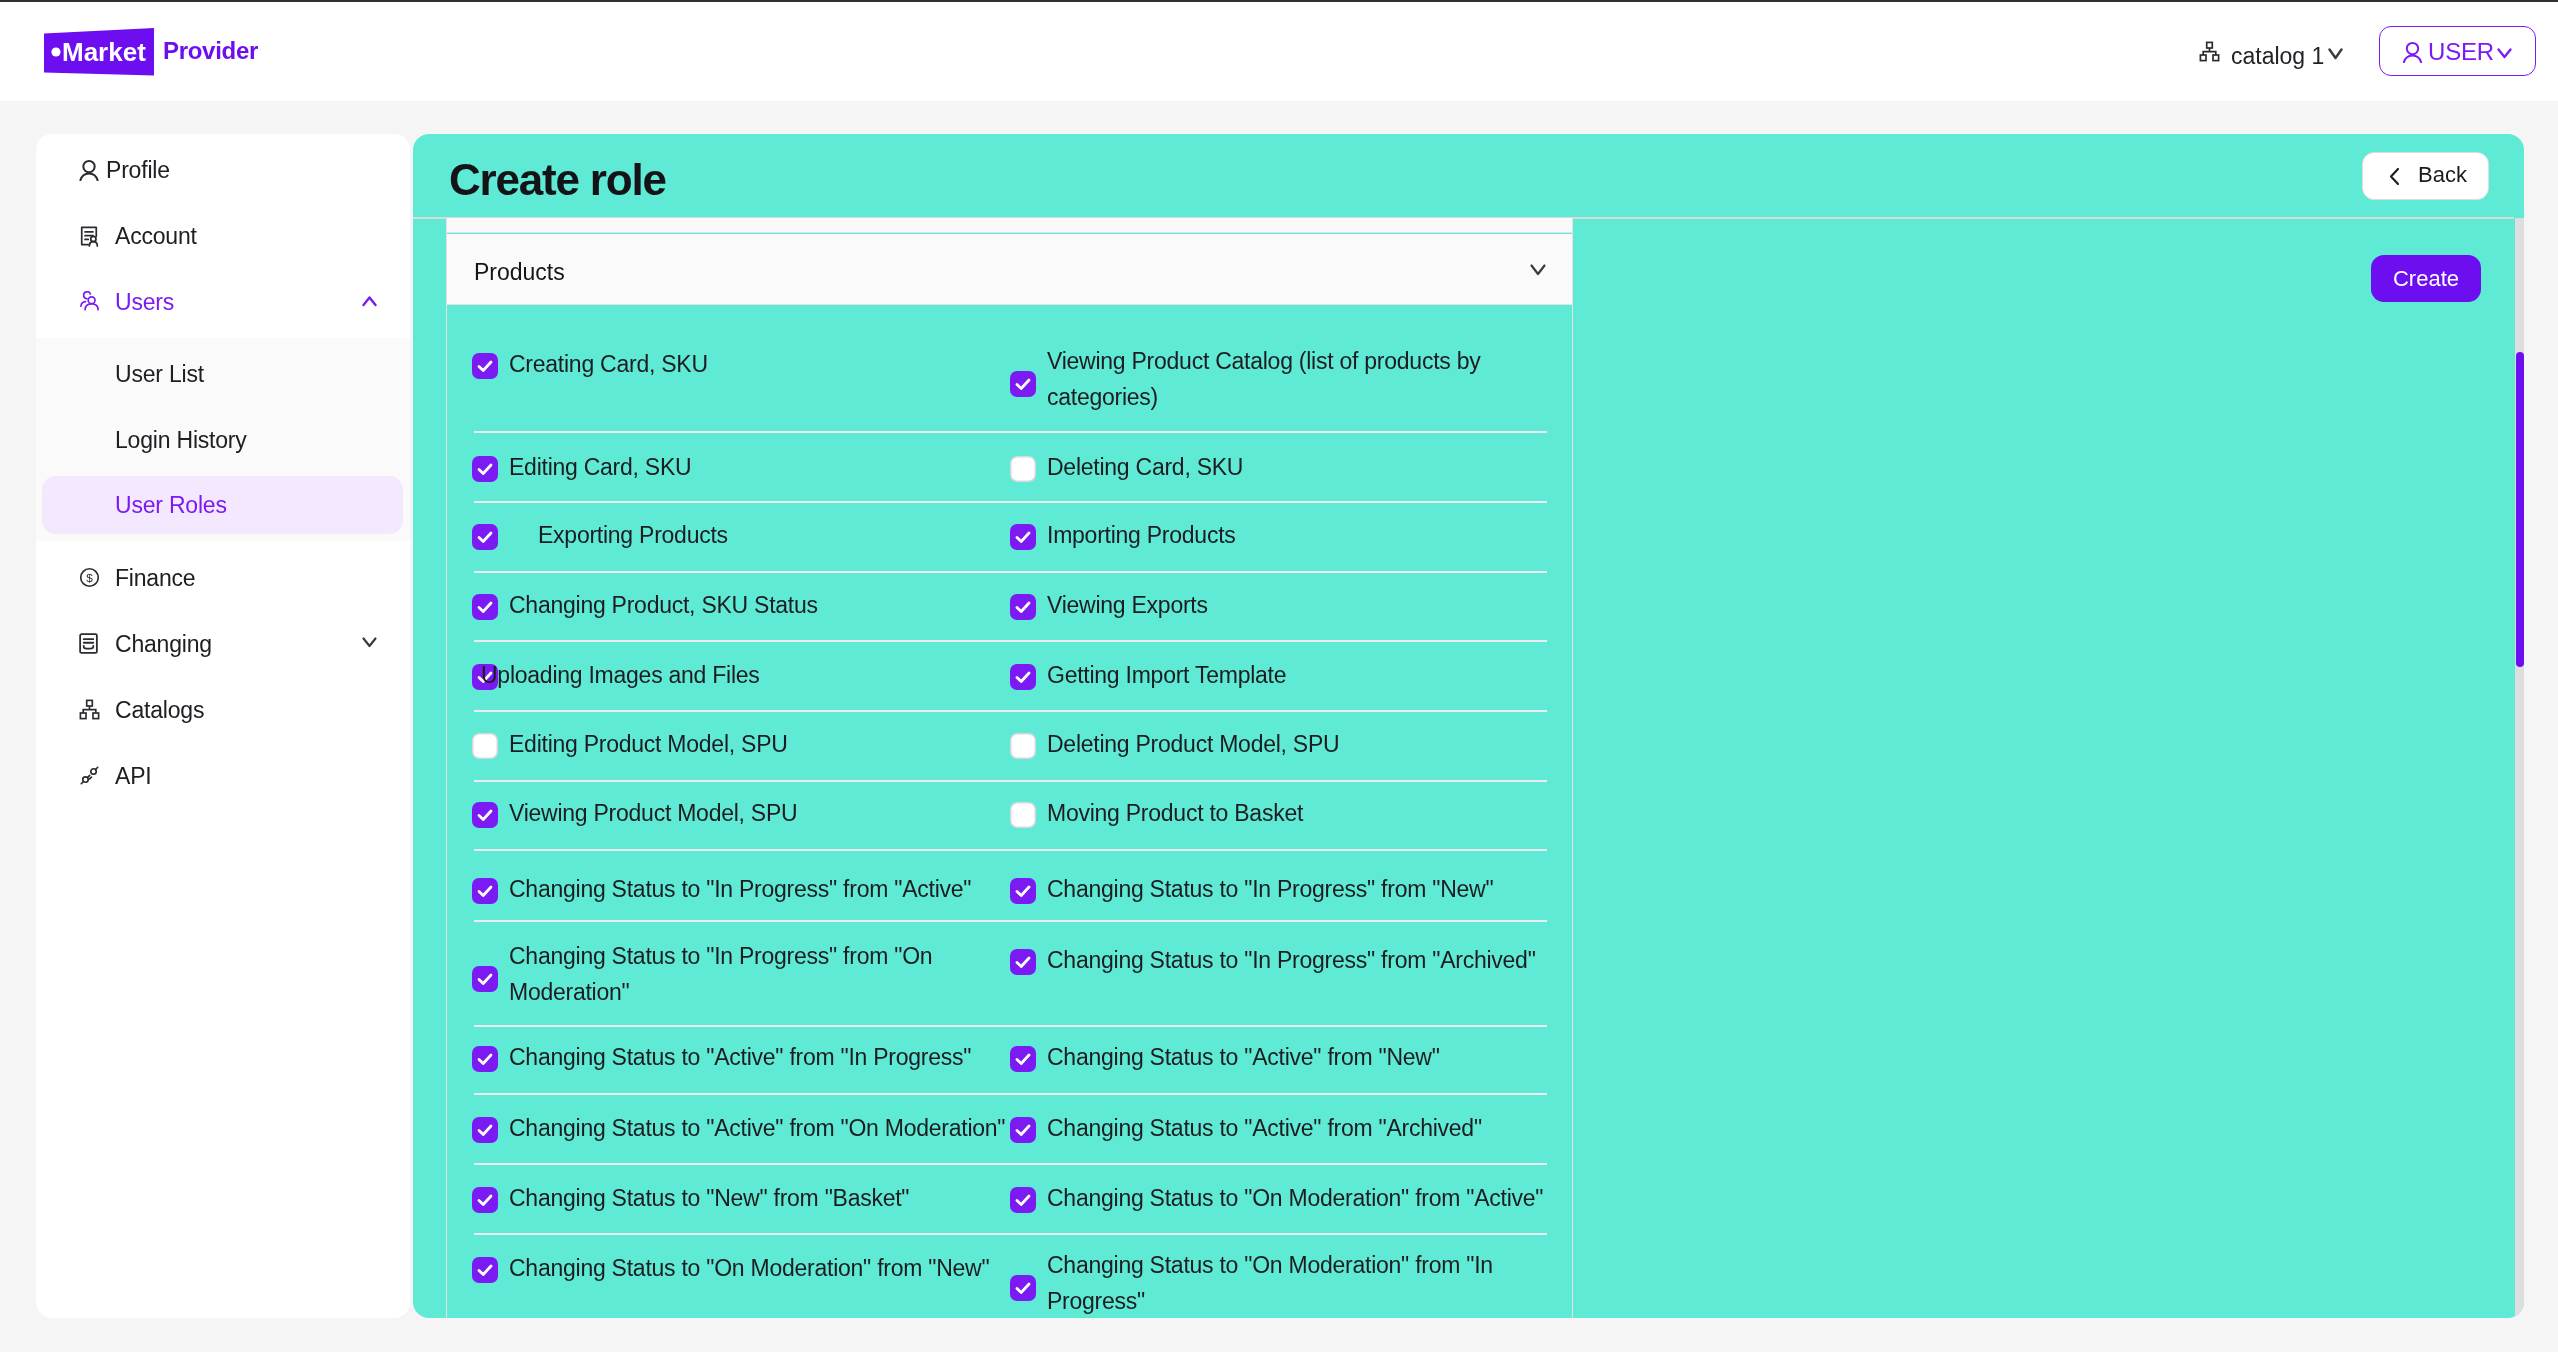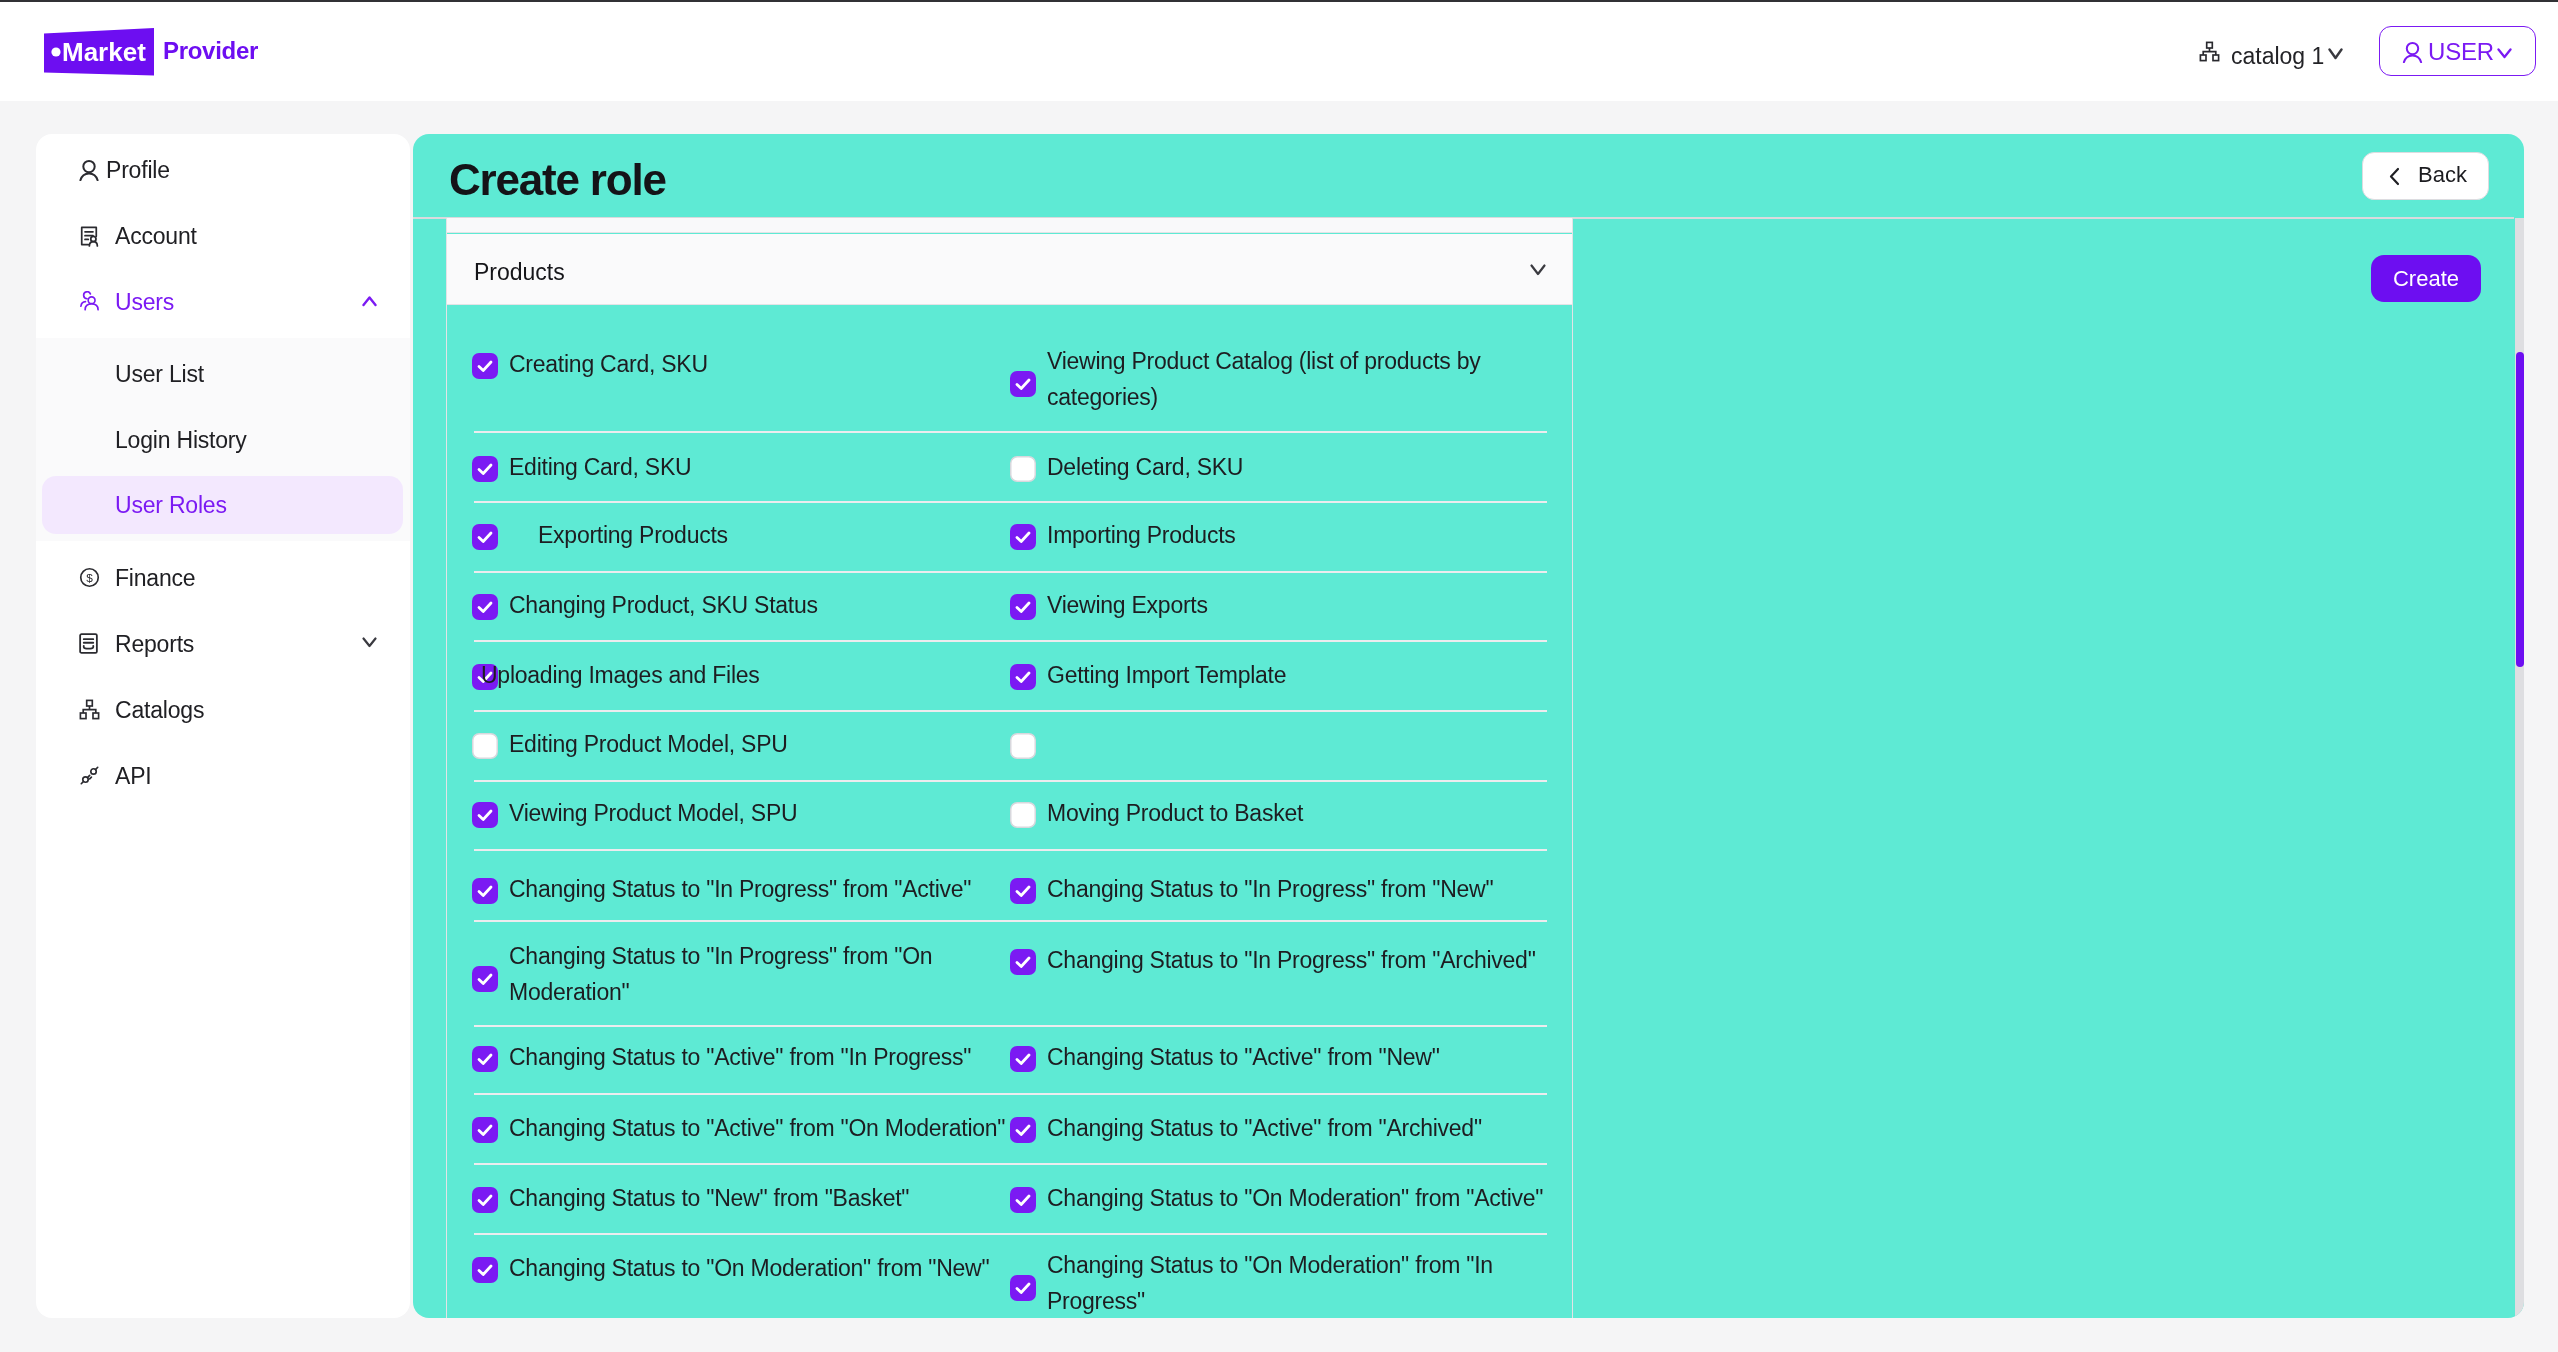--- a/index.html
+++ b/index.html
@@ -66,21 +66,21 @@
           <path d="M7 21.5 C7 16.8 10.2 14.8 14.4 14.8 C18.6 14.8 21.8 16.8 21.8 21.5" fill="#fff"></path>
         </svg></div>
 <div class="abs smtxt" style="left:79px;top:222px;color:#202024">User List</div>
 <div class="abs smtxt" style="left:79px;top:288px;color:#202024">Login History</div>
 <div class="abs smtxt" style="left:79px;top:353px;color:#7b1af3">User Roles</div>
 <div class="abs smtxt" style="left:79px;top:426px;color:#202024">Finance</div>
 <div class="abs" style="left:43px;top:433px;width:21px;height:21px"><svg width="21" height="21" viewBox="0 0 24 24" fill="none">
           <circle cx="12" cy="12" r="10" stroke="#2b2b30" stroke-width="1.9"></circle>
           <text x="12" y="17" text-anchor="middle" font-family="Liberation Sans, sans-serif" font-size="13.5" fill="#2b2b30">$</text>
         </svg></div>
-<div class="abs smtxt" style="left:79px;top:492px;color:#202024">Reports</div>
+<div class="abs smtxt" style="left:79px;top:492px;color:#202024">Changing</div>
 <div class="abs" style="left:43px;top:499px;width:21px;height:21px"><svg width="19" height="21" viewBox="0 0 20 22" fill="none" stroke="#2b2b30" stroke-width="1.9" stroke-linecap="round" stroke-linejoin="round">
           <rect x="1.2" y="1.2" width="17.6" height="19.6" rx="1.5"></rect>
           <path d="M5 6.4 H15 M5 10.2 H15"></path>
           <path d="M5 13.4 V14.6 C5 17 15 17 15 14.6 V13.4"></path>
         </svg></div>
 <div class="abs smtxt" style="left:79px;top:558px;color:#202024">Catalogs</div>
 <div class="abs" style="left:43px;top:565px;width:21px;height:21px"><svg width="21" height="21" viewBox="0 0 24 24" fill="none" stroke="#2b2b30" stroke-width="1.9" stroke-linejoin="miter">
           <rect x="8.8" y="1.6" width="6.4" height="6.4"></rect>
           <rect x="1.6" y="16" width="6.4" height="6.4"></rect>
           <rect x="16" y="16" width="6.4" height="6.4"></rect>
@@ -175,20 +175,21 @@
             <path d="M7 13.5 L11.2 17.5 L19 9" fill="none" stroke="#fff" stroke-width="2.8" stroke-linecap="round" stroke-linejoin="round"></path>
           </svg></div>
 <div class="abs lbl" style="left:1047px;top:657px;width:520px">Getting Import Template</div>
 <div class="abs" style="left:472px;top:733px;width:26px;height:26px"><svg width="26" height="26" viewBox="0 0 26 26">
             <rect x="0.75" y="0.75" width="24.5" height="24.5" rx="6.5" fill="#fff" stroke="#d8d8dd" stroke-width="1.5"></rect>
           </svg></div>
 <div class="abs lbl" style="left:509px;top:726px;width:470px">Editing Product Model, SPU</div>
 <div class="abs" style="left:1010px;top:733px;width:26px;height:26px"><svg width="26" height="26" viewBox="0 0 26 26">
             <rect x="0.75" y="0.75" width="24.5" height="24.5" rx="6.5" fill="#fff" stroke="#d8d8dd" stroke-width="1.5"></rect>
           </svg></div>
+<div class="abs lbl" style="left:1047px;top:726px;width:520px">Deleting Product Model, SPU</div>
 <div class="abs" style="left:472px;top:802px;width:26px;height:26px"><svg width="26" height="26" viewBox="0 0 26 26">
             <rect x="0" y="0" width="26" height="26" rx="7" fill="#7b1af3"></rect>
             <path d="M7 13.5 L11.2 17.5 L19 9" fill="none" stroke="#fff" stroke-width="2.8" stroke-linecap="round" stroke-linejoin="round"></path>
           </svg></div>
 <div class="abs lbl" style="left:509px;top:795px;width:470px">Viewing Product Model, SPU</div>
 <div class="abs" style="left:1010px;top:802px;width:26px;height:26px"><svg width="26" height="26" viewBox="0 0 26 26">
             <rect x="0.75" y="0.75" width="24.5" height="24.5" rx="6.5" fill="#fff" stroke="#d8d8dd" stroke-width="1.5"></rect>
           </svg></div>
 <div class="abs lbl" style="left:1047px;top:795px;width:520px">Moving Product to Basket</div>
 <div class="abs" style="left:472px;top:878px;width:26px;height:26px"><svg width="26" height="26" viewBox="0 0 26 26">

